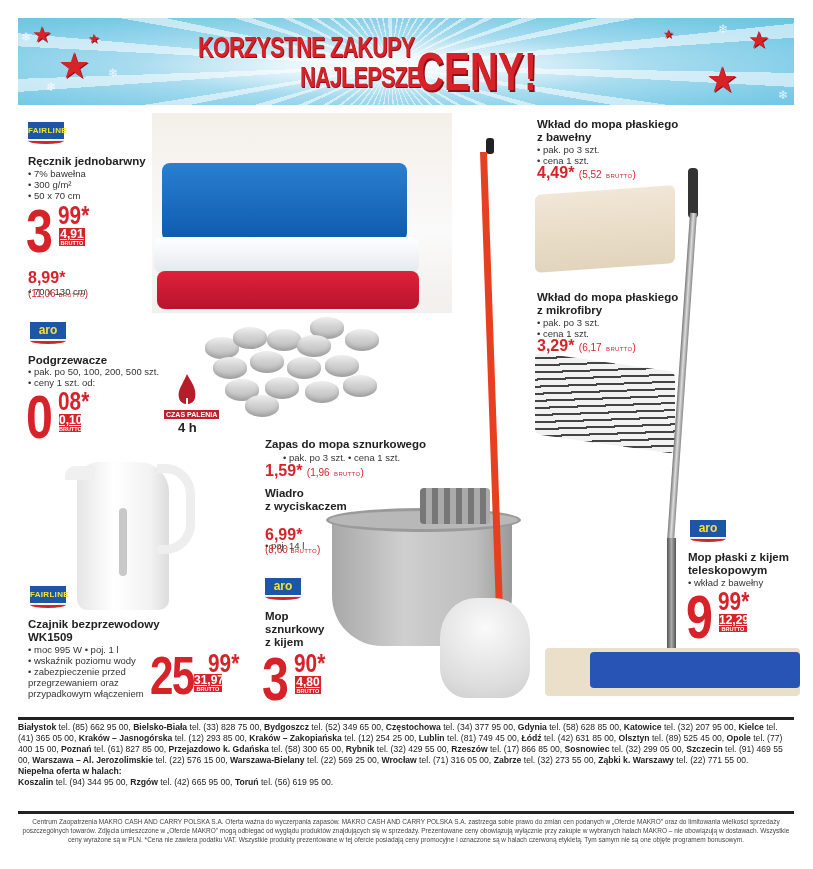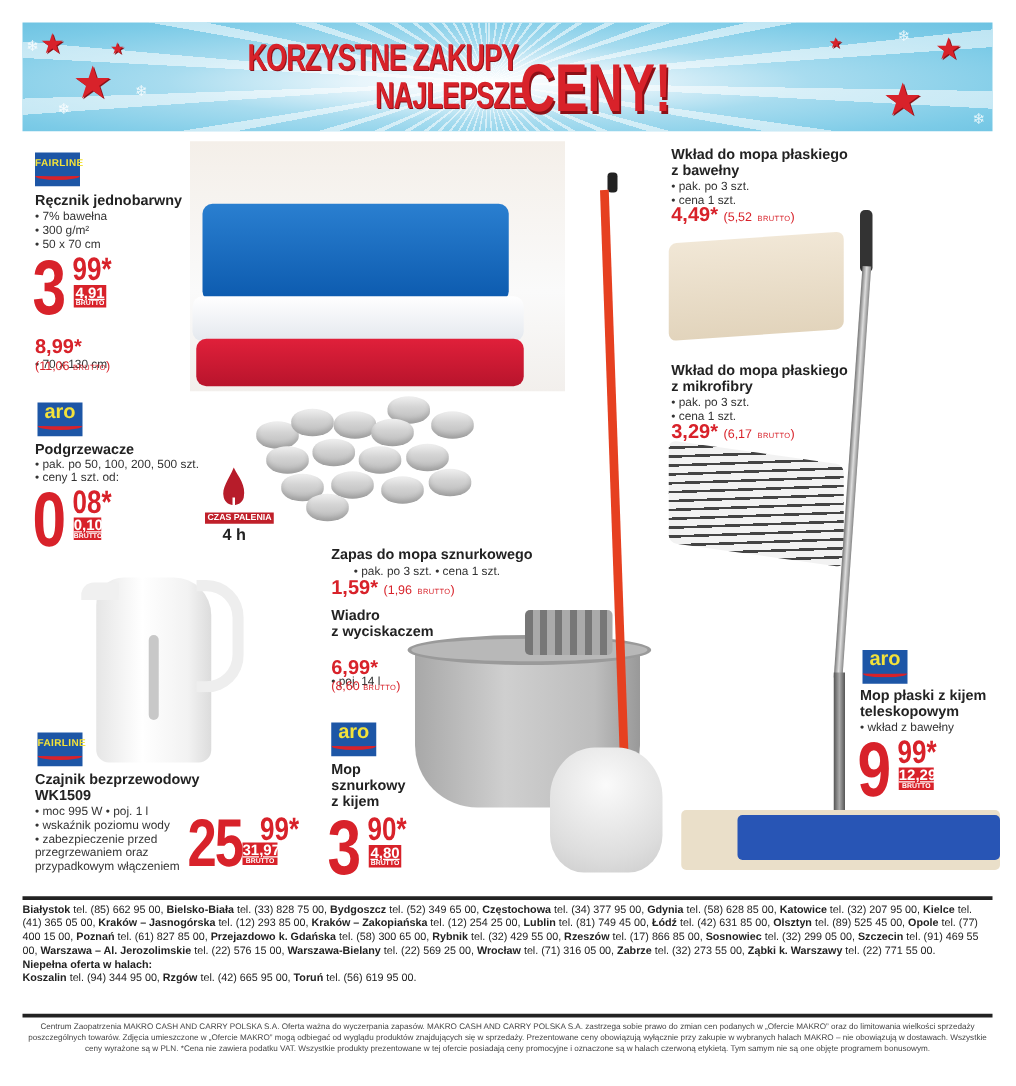--- a/index.html
+++ b/index.html
@@ -25,23 +25,23 @@
   .brutto-small { font-size: 6px; letter-spacing: 0.3px; }
   .bigprice { position: absolute; font-weight: 700; color: #d8222a; line-height: 1; }
   .bigprice .int { display: inline-block; font-size: 62px; transform: scaleX(0.78); transform-origin: left; letter-spacing: -2px; }
   .bigprice .dec { position: absolute; font-size: 26px; transform: scaleX(0.8); transform-origin: left; }
   .bigprice .box { position: absolute; background: #d8222a; color: #fff; text-align: center; }
   .bigprice .box .v { font-size: 12px; font-weight: 700; text-decoration: underline; line-height: 12px; display: block; }
   .bigprice .box .b { font-size: 5.5px; font-weight: 700; display: block; line-height: 7px; }
 
   
   .logo { position: absolute; width: 36px; height: 22px; }
-  .logo .plate { position: absolute; left: 0; top: 0; width: 36px; height: 27px; background: #1d56a6; color: #f3e23a; font-weight: 700; text-align: center; }
+  .logo .plate { position: absolute; left: 0; top: 0; width: 36px; height: 17px; background: #1d56a6; color: #f3e23a; font-weight: 700; text-align: center; }
   .logo.fair .plate { font-size: 8px; line-height: 17px; letter-spacing: 0.3px; }
-  .logo.aro .plate { font-size: 16px; line-height: 16px; }
+  .logo.aro .plate { font-size: 12px; line-height: 16px; }
   .logo .swoosh { position: absolute; left: 0; top: 15px; width: 36px; height: 7px; border-bottom: 3px solid #d8222a; border-radius: 0 0 50% 50%; }
 
   
   .towel-bg { position: absolute; left: 152px; top: 113px; width: 300px; height: 200px; background: linear-gradient(180deg, #f4efe9 0%, #fafafa 60%, #f2efec 100%); }
   .towel { position: absolute; border-radius: 8px; }
 
   
   .candle { position: absolute; width: 34px; height: 22px; border-radius: 50%/45%; background: linear-gradient(180deg, #f0f0f0 0%, #d4d4d4 40%, #b8b8b8 100%); box-shadow: inset 0 -3px 4px rgba(0,0,0,0.15); }
 
   

